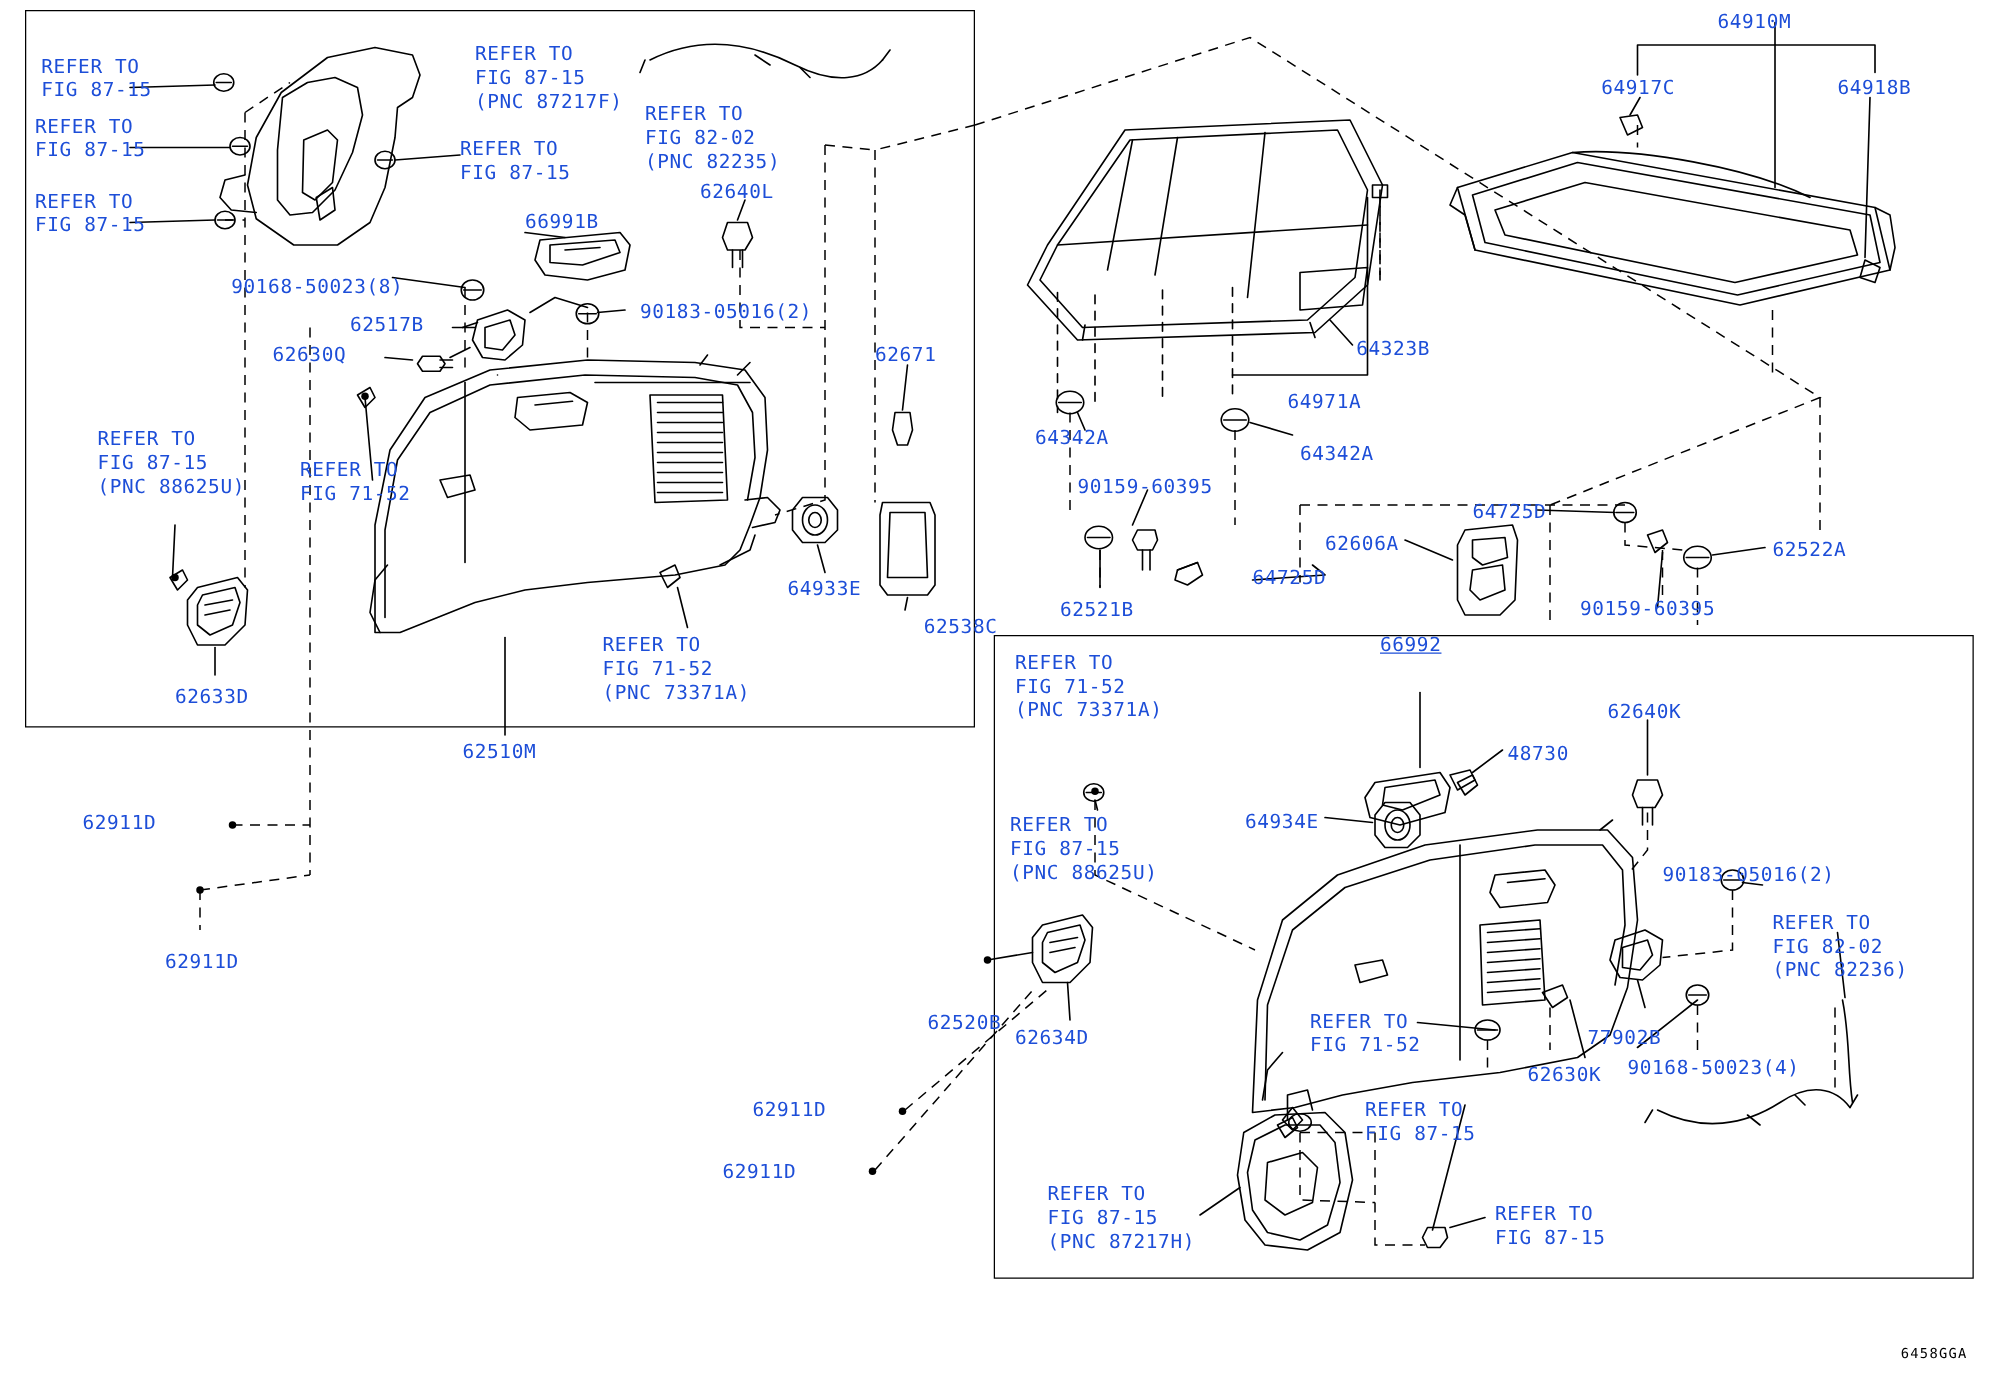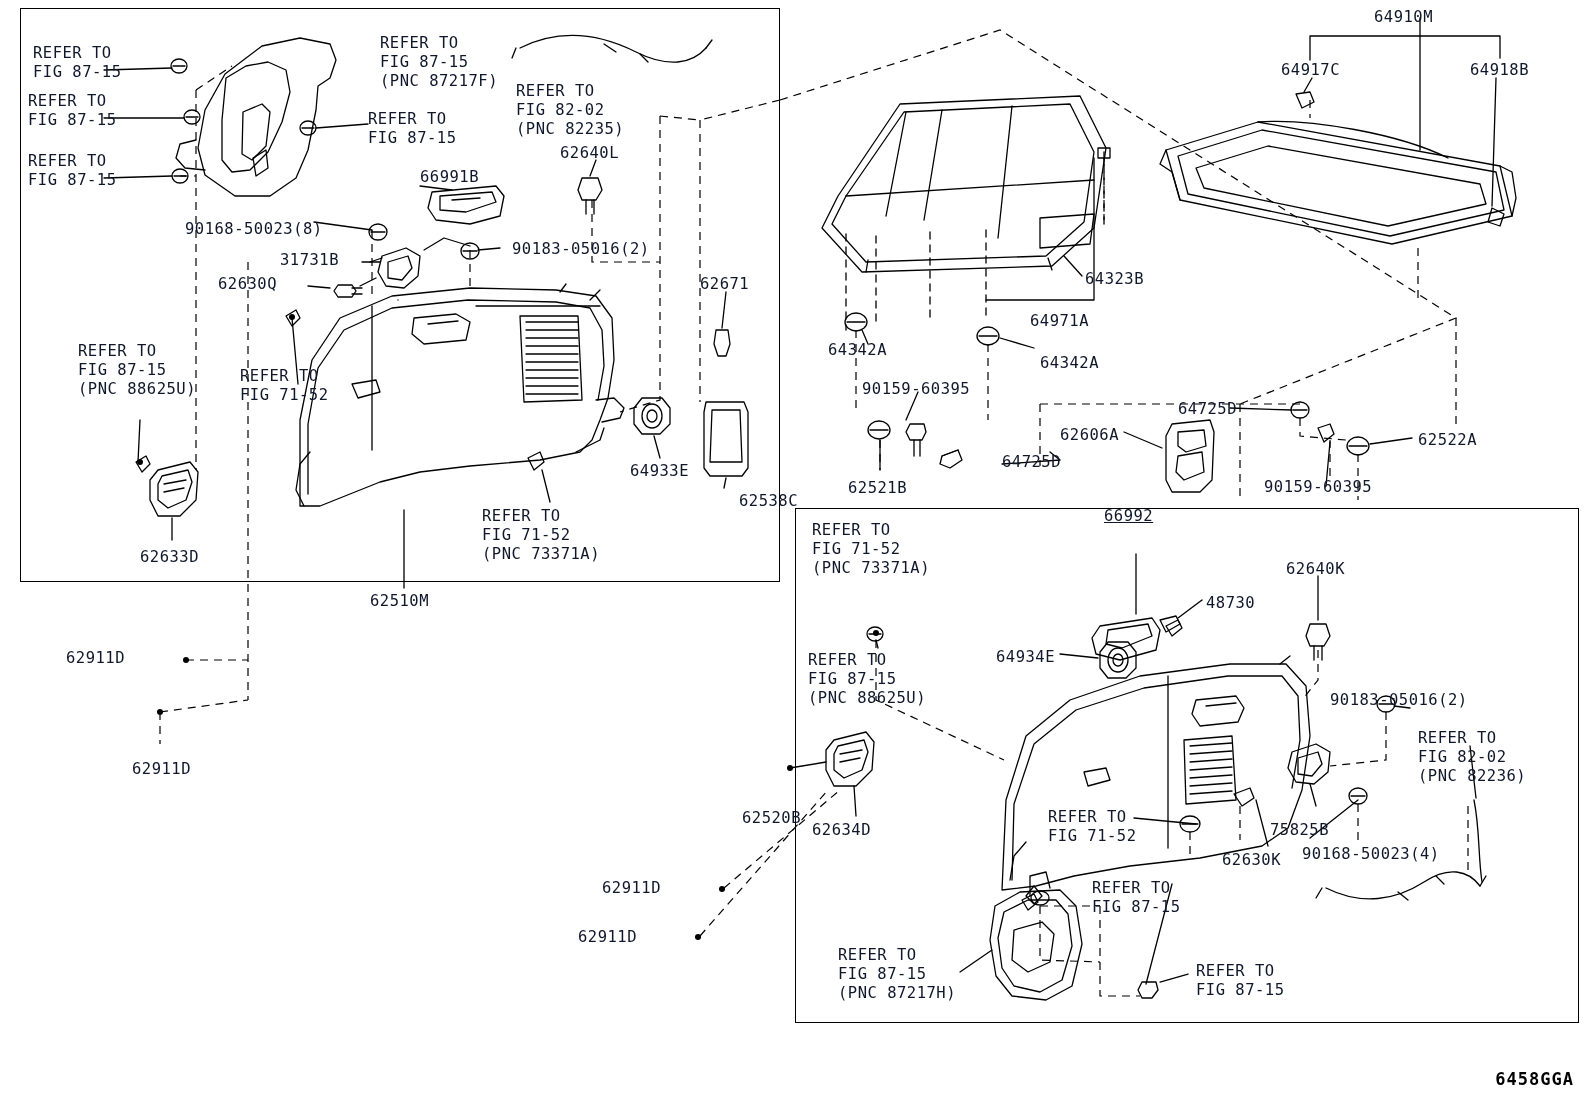--- a/index.html
+++ b/index.html
@@ -15,21 +15,21 @@
     font-family: "DejaVu Sans Mono", "Liberation Mono", monospace;
     color: #000000;
     overflow: hidden;
   }
   .lbl {
     position: absolute;
     font-size: 15.5px;
     line-height: 19px;
     letter-spacing: 0.5px;
     white-space: pre;
-    color: #0f172a;
+    color: #1d4ed8;
   }
   .box {
     position: absolute;
     border: 1.4px solid #000;
     background: transparent;
   }
   svg.art {
     position: absolute;
     left: 0; top: 0;
     width: 1592px;
@@ -40,23 +40,22 @@
   .dot {
     position: absolute;
     width: 6px; height: 6px;
     background: #000;
     border-radius: 50%;
   }
   #code {
     position: absolute;
     right: 18px;
     bottom: 10px;
-    font-size: 17px;
+    font-size: 11px;
     letter-spacing: 1px;
-    font-weight: bold;
   }
 </style>
 </head>
 <body>
 
 <div id="sheet">
 
   <div class="box" style="left:20px; top:8px; width:758px; height:572px;"></div>
   <div class="box" style="left:795px; top:508px; width:782px; height:513px;"></div>
 
@@ -342,21 +341,21 @@
 (PNC 87217F)</div>
   <div class="lbl" style="left:368px; top:110px;">REFER TO
 FIG 87-15</div>
   <div class="lbl" style="left:516px; top:82px;">REFER TO
 FIG 82-02
 (PNC 82235)</div>
   <div class="lbl" style="left:560px; top:144px;">62640L</div>
   <div class="lbl" style="left:420px; top:168px;">66991B</div>
   <div class="lbl" style="left:185px; top:220px;">90168-50023(8)</div>
   <div class="lbl" style="left:512px; top:240px;">90183-05016(2)</div>
-  <div class="lbl" style="left:280px; top:251px;">31731B</div>
+  <div class="lbl" style="left:280px; top:251px;">62517B</div>
   <div class="lbl" style="left:218px; top:275px;">62630Q</div>
   <div class="lbl" style="left:700px; top:275px;text-align:center;">62671</div>
   <div class="lbl" style="left:78px; top:342px;">REFER TO
 FIG 87-15
 (PNC 88625U)</div>
   <div class="lbl" style="left:240px; top:367px;">REFER TO
 FIG 71-52</div>
   <div class="lbl" style="left:630px; top:462px;">64933E</div>
   <div class="lbl" style="left:700px; top:492px;margin-left:39px;">62538C</div>
   <div class="lbl" style="left:482px; top:507px;">REFER TO
@@ -391,21 +390,21 @@
 FIG 87-15
 (PNC 88625U)</div>
   <div class="lbl" style="left:1330px; top:691px;">90183-05016(2)</div>
   <div class="lbl" style="left:1418px; top:729px;">REFER TO
 FIG 82-02
 (PNC 82236)</div>
   <div class="lbl" style="left:742px; top:761px;margin-top:48px;">62520B</div>
   <div class="lbl" style="left:812px; top:821px;">62634D</div>
   <div class="lbl" style="left:1048px; top:808px;">REFER TO
 FIG 71-52</div>
-  <div class="lbl" style="left:1270px; top:821px;">75825B</div>
+  <div class="lbl" style="left:1270px; top:821px;">77902B</div>
   <div class="lbl" style="left:1302px; top:845px;">90168-50023(4)</div>
   <div class="lbl" style="left:1222px; top:851px;">62630K</div>
   <div class="lbl" style="left:602px; top:879px;">62911D</div>
   <div class="lbl" style="left:1092px; top:879px;">REFER TO
 FIG 87-15</div>
   <div class="lbl" style="left:578px; top:928px;">62911D</div>
   <div class="lbl" style="left:838px; top:946px;">REFER TO
 FIG 87-15
 (PNC 87217H)</div>
   <div class="lbl" style="left:1196px; top:962px;">REFER TO

